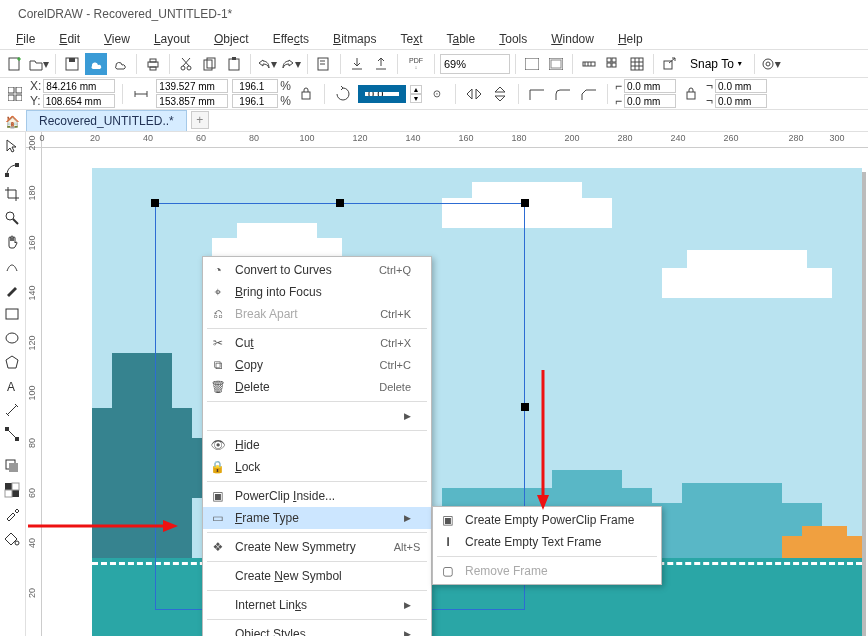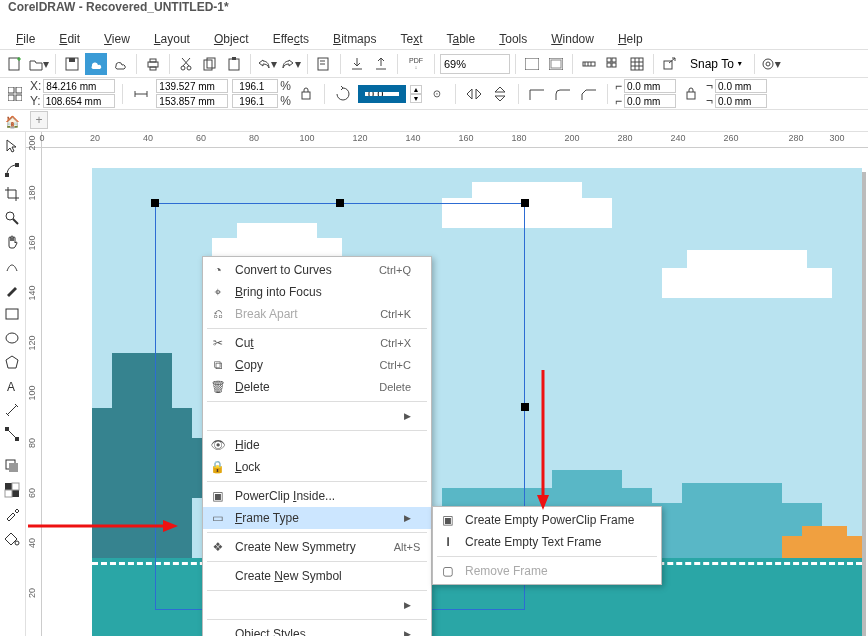--- a/index.html
+++ b/index.html
@@ -1,17 +1,17 @@
 <!DOCTYPE html>
 <html><head>
 <meta charset="utf-8">
 <style>
   * { margin: 0; padding: 0; box-sizing: border-box; font-family: "Segoe UI", Tahoma, sans-serif; font-size: 12px; }
   body { background: #f0f0f0; width: 868px; height: 636px; overflow: hidden; position: relative; }
-  .titlebar { height: 28px; background: #fff; display: flex; padding: 0 8px; color: #555; font-size: 13px; font-weight: bold; }
+  .titlebar { height: 28px; background: #fff; display: flex; align-items: center; padding: 0 18px; color: #555; font-size: 13px; }
   .menubar { height: 22px; background: #fff; display: flex; align-items: center; padding: 0 6px; gap: 4px; border-bottom: 1px solid #e0e0e0; }
   .menubar span { padding: 2px 10px; color: #333; cursor: default; }
   .menubar span u { text-decoration: underline; }
   .toolbar { height: 28px; background: #fff; border-bottom: 1px solid #e0e0e0; display: flex; align-items: center; padding: 0 4px; gap: 2px; }
   .tb-btn { width: 22px; height: 22px; display: flex; align-items: center; justify-content: center; color: #444; cursor: default; border: 1px solid transparent; }
   .tb-sep { width: 1px; height: 20px; background: #ddd; margin: 0 3px; }
   .propbar { height: 32px; background: #fff; border-bottom: 1px solid #e0e0e0; display: flex; align-items: center; padding: 0 4px; gap: 4px; }
   .coord-box { display: flex; flex-direction: column; gap: 1px; font-size: 10px; color:#444; }
   .coord-row { display:flex; align-items:center; gap:2px; }
   .coord-input { width: 72px; height: 14px; border: 1px solid #ccc; font-size: 10px; padding: 0 2px; background:#fff; }
@@ -337,20 +337,23 @@
       </div>
     <div class="coord-row">
         <span>¬</span>
         <input class="mm-input" value="0.0 mm" style="">
       </div>
   </div>
 </div>
 
 <div class="tabstrip">
   <div style="position:absolute; left:4px; width:18px;height:18px;display:flex;align-items:center;justify-content:center">🏠</div>
+  <div class="tab">
+      <span>Recovered_UNTITLED..*</span>
+    </div>
   <div class="tab-add">+</div>
 </div>
 
 <div class="workspace">
   <div class="toolbox">
     <div class="tool">
         <svg width="12" height="14">
           <path d="M1 1l0 11 3-3 2 4 2-1-2-4h4z" fill="none" stroke="#333"></path>
         </svg>
       </div>
@@ -581,20 +584,21 @@
             <span class="ctx-short">Alt+S</span>
           </div>
         <div class="ctx-sep"></div>
         <div class="ctx-item">
             <span class="ctx-icon"></span>
             <span class="ctx-label">Create <u>N</u>ew Symbol</span>
           </div>
         <div class="ctx-sep"></div>
         <div class="ctx-item">
             <span class="ctx-icon"></span>
+            <span class="ctx-label">Internet Lin<u>k</u>s</span>
             <span class="ctx-arrow">▶</span>
           </div>
         <div class="ctx-sep"></div>
         <div class="ctx-item">
             <span class="ctx-icon"></span>
             <span class="ctx-label">Object St<u>y</u>les</span>
             <span class="ctx-arrow">▶</span>
           </div>
       </div>
 

